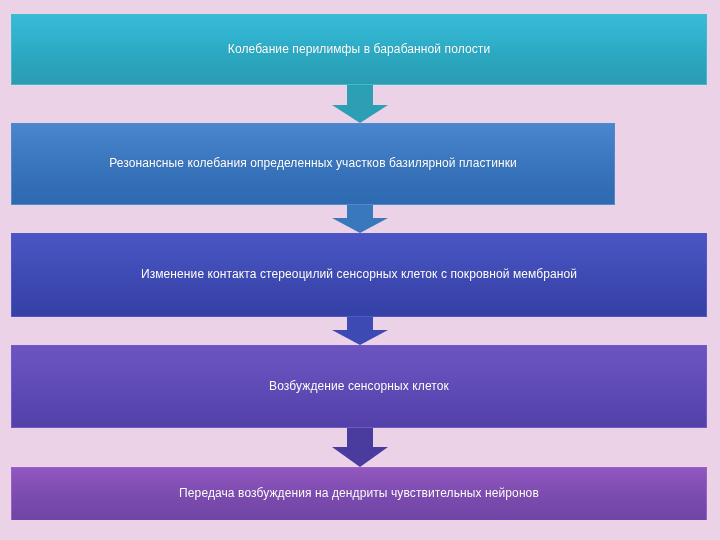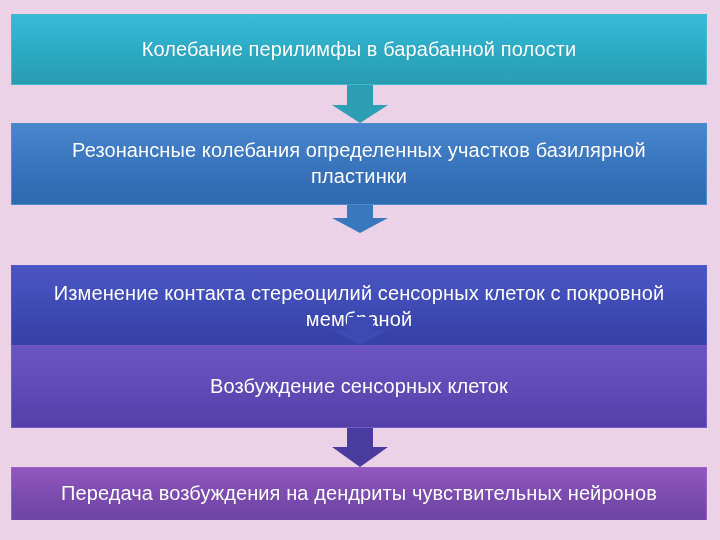--- a/index.html
+++ b/index.html
@@ -23,49 +23,48 @@
 
   
   .proc-box {
     position: absolute;
     box-sizing: border-box;
     display: flex;
     align-items: center;
     justify-content: center;
     text-align: center;
     color: #ffffff;
-    font-size: 20px;
+    font-size: 12px;
     line-height: 1.28;
     letter-spacing: 0.1px;
     padding: 4px 16px;
     text-shadow: 0 0 1px rgba(0,0,0,0.18);
   }
   .proc-box .txt {
     display: block;
     width: 100%;
   }
 
   
   .box-1 {
     left: 11px;  top: 14px;   width: 696px; height: 71px;
     background: linear-gradient(180deg, #38bcd6 0%, #31b3cf 28%, #2ba7bf 62%, #2a9cb2 100%);
     border: 1px solid #3fb9cc;
   }
   
   .box-2 {
-    left: 11px;  top: 123px;  width: 696px; height: 82px;
+    left: 11px;  top: 123px;  width: 604px; height: 82px;
     background: linear-gradient(180deg, #4a86cd 0%, #3f7cc4 30%, #346fb7 70%, #2e6aaf 100%);
     border: 1px solid #4e8ad0;
   }
   
   .box-3 {
     left: 11px;  top: 233px;  width: 696px; height: 84px;
     background: linear-gradient(180deg, #4a55c4 0%, #4450bb 30%, #3a45ad 72%, #3541a5 100%);
     border: 1px solid #5058c9;
-    margin-top: 32px;
   }
   
   .box-4 {
     left: 11px;  top: 345px;  width: 696px; height: 83px;
     background: linear-gradient(180deg, #6b54c0 0%, #6550bb 32%, #5a46b0 72%, #5441a8 100%);
     border: 1px solid #7059c6;
     text-align: center;
   }
   
   .box-5 {

